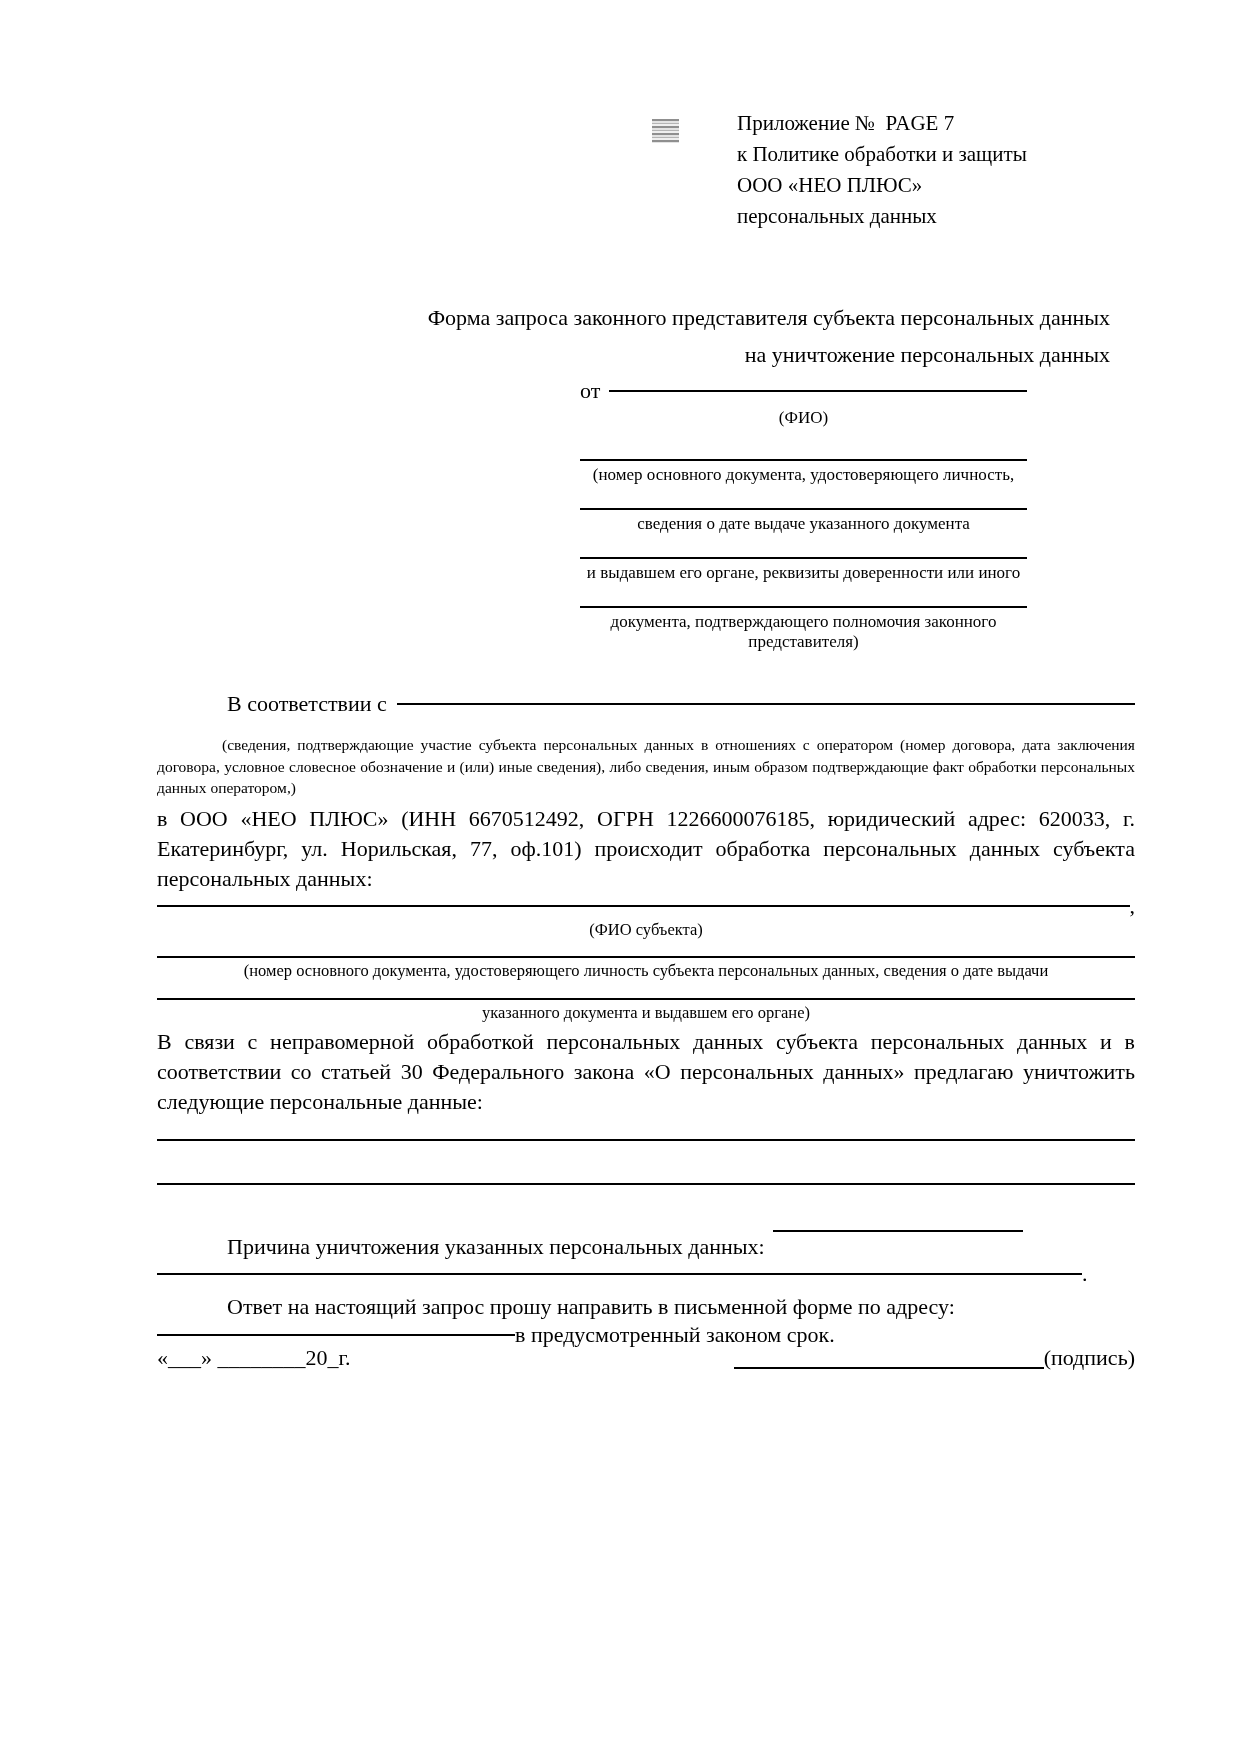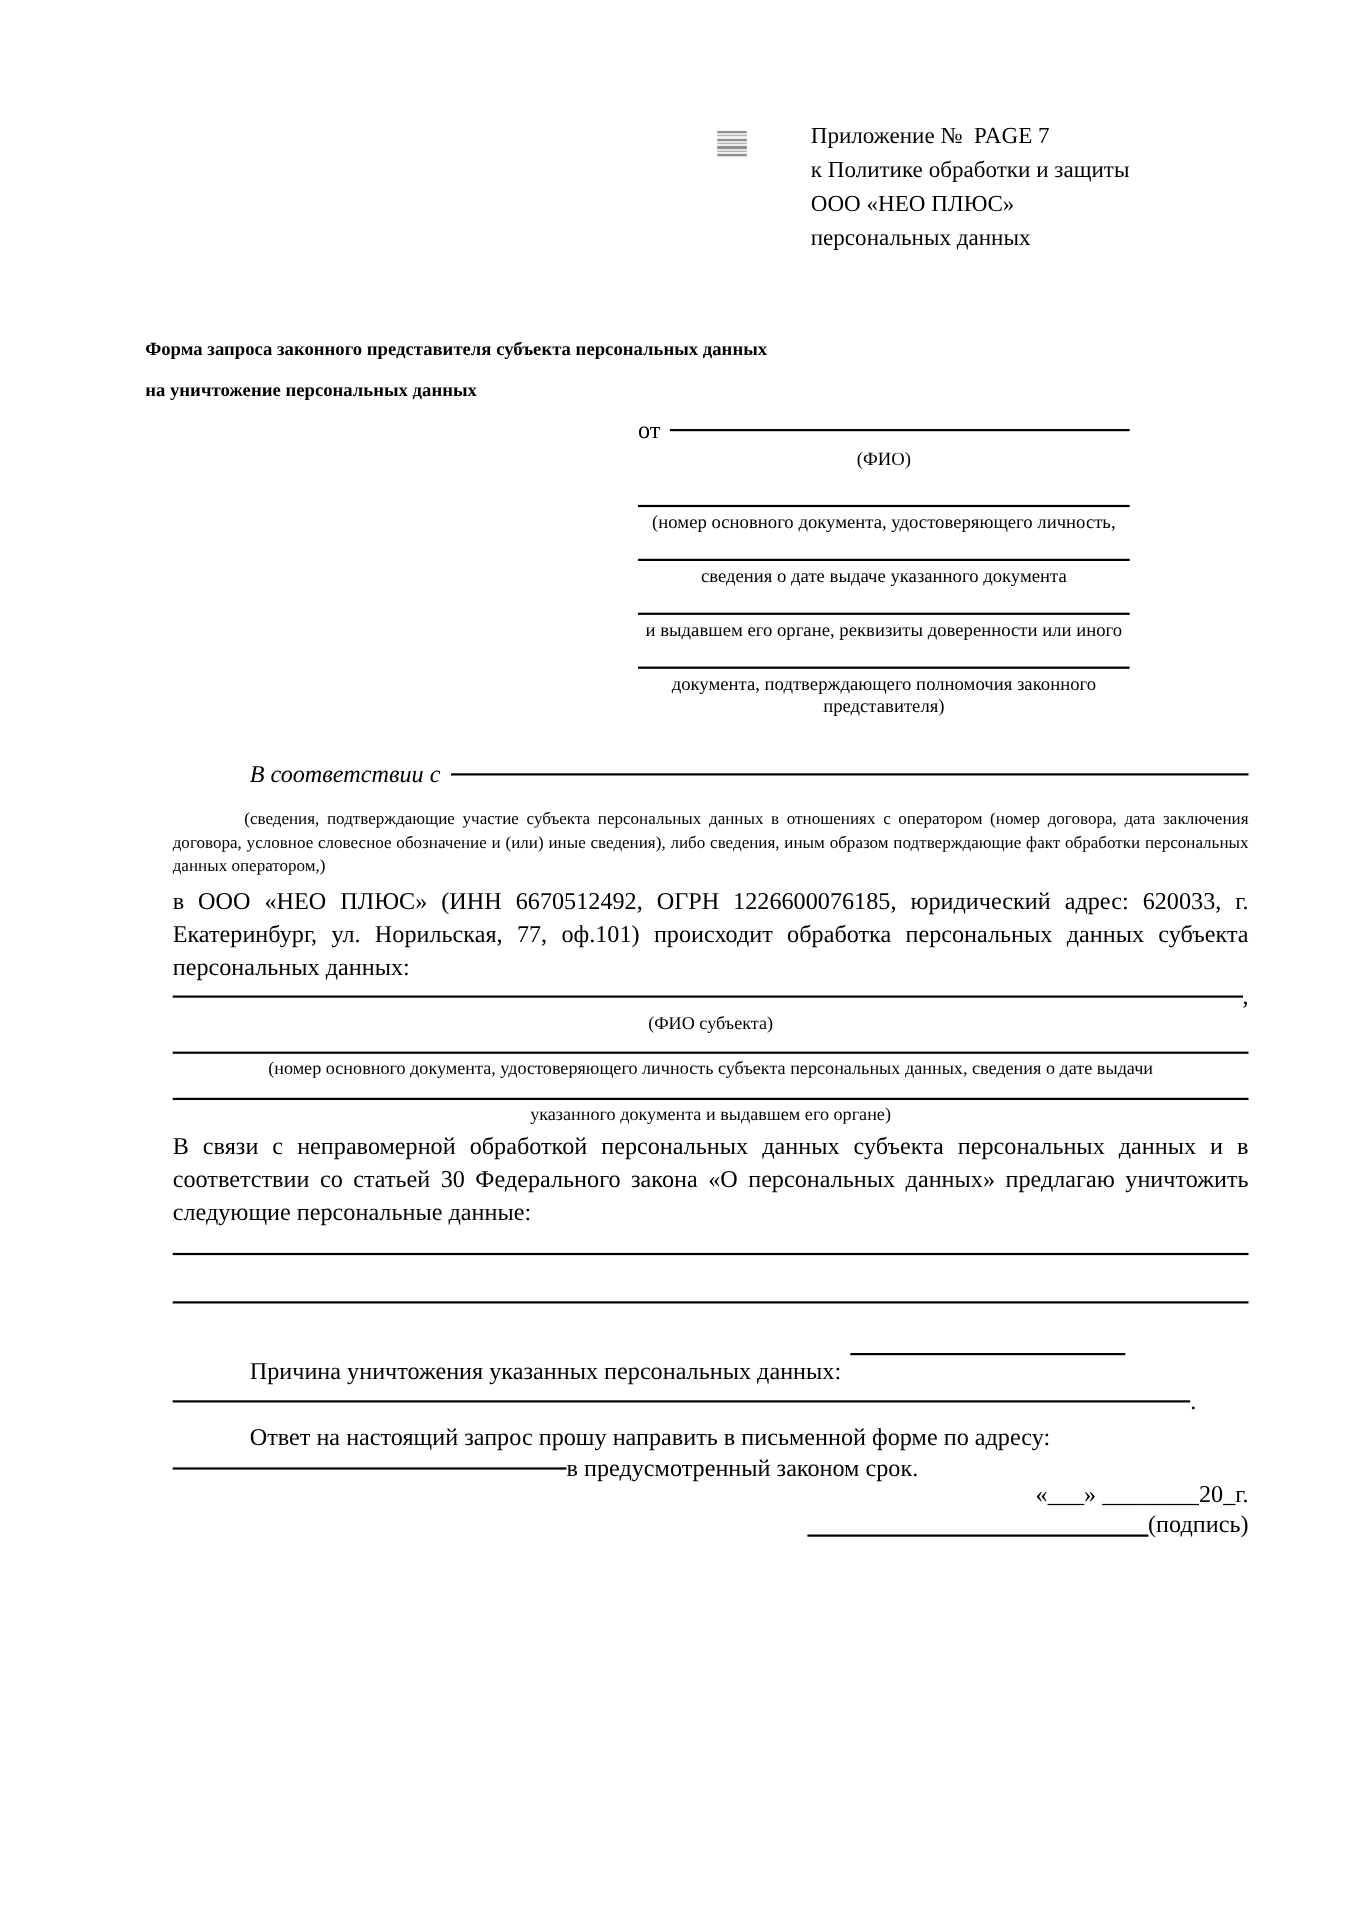--- a/index.html
+++ b/index.html
@@ -15,39 +15,39 @@
   .doc-icon{
     position:absolute;left:652px;top:119px;width:27px;height:24px;
     background:repeating-linear-gradient(to bottom,#8f8f8f 0 2px,#e3e3e3 2px 4px,#b5b5b5 4px 5px,#efefef 5px 7px);
   }
   .header-block{
     position:absolute;left:737px;top:108px;width:300px;
     font-size:21px;line-height:31px;white-space:nowrap;
   }
   .title{
     position:absolute;left:132px;top:299px;width:978px;
-    text-align:left;font-weight:bold;font-size:17px;line-height:37px;
+    text-align:right;font-weight:normal;font-size:22px;line-height:37px;
   }
   .addr{
     position:absolute;left:580px;top:371px;width:447px;font-size:22px;
   }
   .addr-to{line-height:26px;}
   .row{display:flex;align-items:center;}
   .fill{border-bottom:2.5px solid #000;}
   .row .fill{flex:1;height:3px;margin-bottom:3px;}
   .addr-from{margin-top:7px;line-height:26px;}
   .addr-from .fill{margin-left:9px;}
   .cap{font-size:17px;line-height:20px;text-align:center;margin-top:4px;}
   .fill-row{border-bottom:2.5px solid #000;}
   .addr .fill-row{height:23px;}
   .body{
     position:absolute;left:157px;top:690px;width:978px;font-size:22px;
   }
   .accord{line-height:28px;}
-  .accord .label{margin-left:70px;white-space:nowrap;font-style:italic;}
+  .accord .label{margin-left:70px;white-space:nowrap;}
   .accord .fill{margin-left:10px;}
   .note{font-size:15.5px;line-height:21.5px;text-align:justify;text-indent:65px;margin-top:16px;}
   .para{line-height:30px;text-align:justify;}
   .p1{margin-top:5px;}
   .subject-line{margin-top:1px;line-height:26px;}
   .subject-line .comma{line-height:22px;}
   .cap-wide{font-size:16.5px;line-height:20px;text-align:center;margin-top:3px;}
   .subj-fill-1{height:16px;}
   .subj-fill-2{height:17px;}
   .p2{margin-top:4px;}
@@ -57,21 +57,21 @@
   .reason .label{margin-left:70px;white-space:nowrap;margin-top:32px;}
   .reason .fill{margin-left:8px;}
   .dotline{margin-top:0;line-height:26px;}
   .dotline .fill{flex:0 0 925px;}
   .answer-para{text-indent:70px;line-height:28px;margin-top:6px;}
   .answer-row{line-height:28px;}
   .answer-row .fill{flex:0 0 358px;}
   .footer-row{
     position:absolute;left:157px;top:1344px;width:978px;
     display:flex;justify-content:space-between;align-items:flex-end;
-    font-size:22px;line-height:28px;flex-direction:column;
+    font-size:22px;line-height:28px;
   }
   .sig-group{display:flex;align-items:flex-end;}
   .sig-group .fill{width:310px;height:3px;margin-bottom:3px;}
 </style>
 </head>
 <body>
 
 <div class="page">
 
   <div class="doc-icon"></div>

